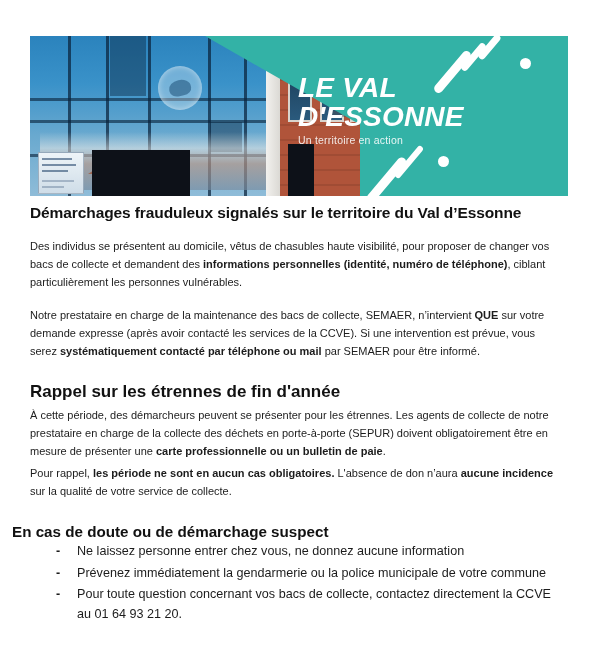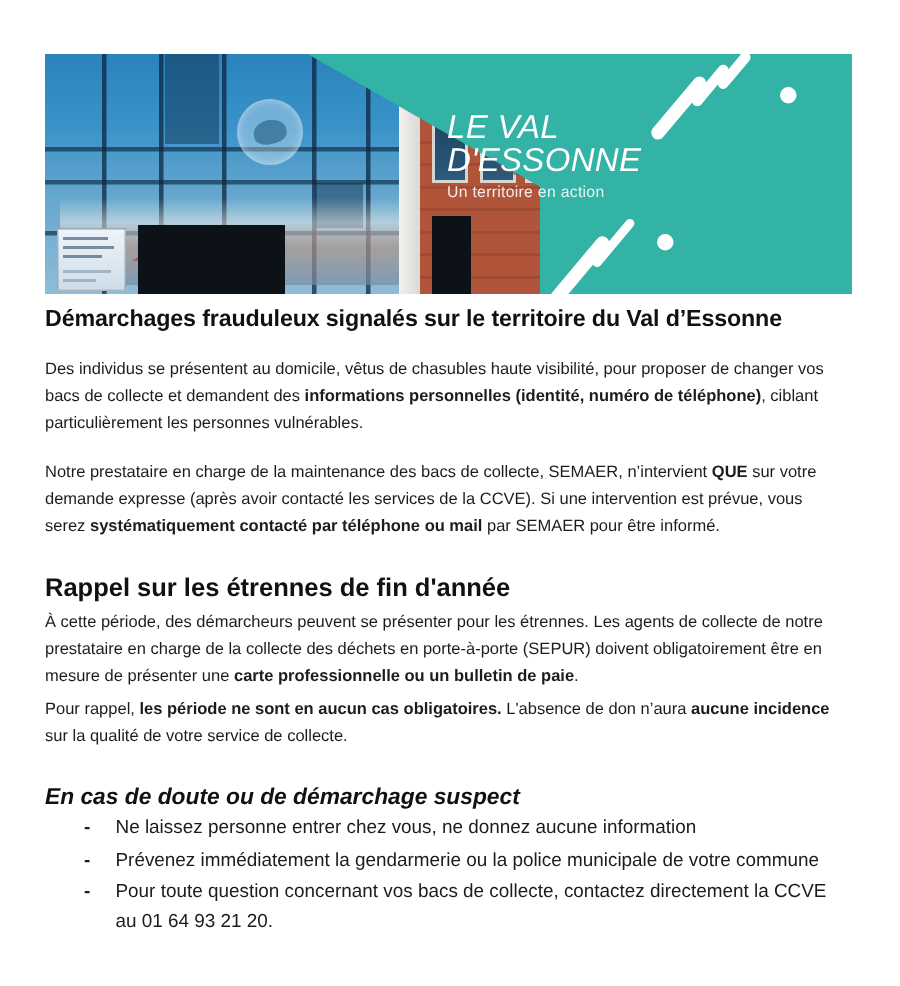--- a/index.html
+++ b/index.html
@@ -194,22 +194,22 @@
   }
   .logo-mark {
     width: 56px;
     height: 54px;
     position: relative;
     flex: 0 0 auto;
   }
   .logo-words { padding-top: 2px; }
   .logo-title {
     color: #ffffff;
-    font-size: 22px;
-    font-weight: 400;
+    font-size: 28px;
+    font-weight: 700;
     font-style: italic;
     line-height: 1.02;
     letter-spacing: .2px;
     white-space: pre-line;
   }
   .logo-tagline {
     color: rgba(255,255,255,0.88);
     font-size: 10.5px;
     letter-spacing: .2px;
     margin-top: 3px;
@@ -240,22 +240,21 @@
   h2.section {
     margin: 21px 0 1px 30px;
     width: 528px;
     font-size: 17px;
     font-weight: 700;
     color: #111;
   }
   h2.section.big {
     font-size: 15.2px;
     margin-top: 22px;
-    margin-left: 30px;
-    font-style: italic;
+    margin-left: 12px;
   }
   ul.checks {
     margin: 2px 0 0 0;
     padding: 0;
     list-style: none;
   }
   ul.checks li {
     display: flex;
     margin-left: 56px;
     width: 510px;

